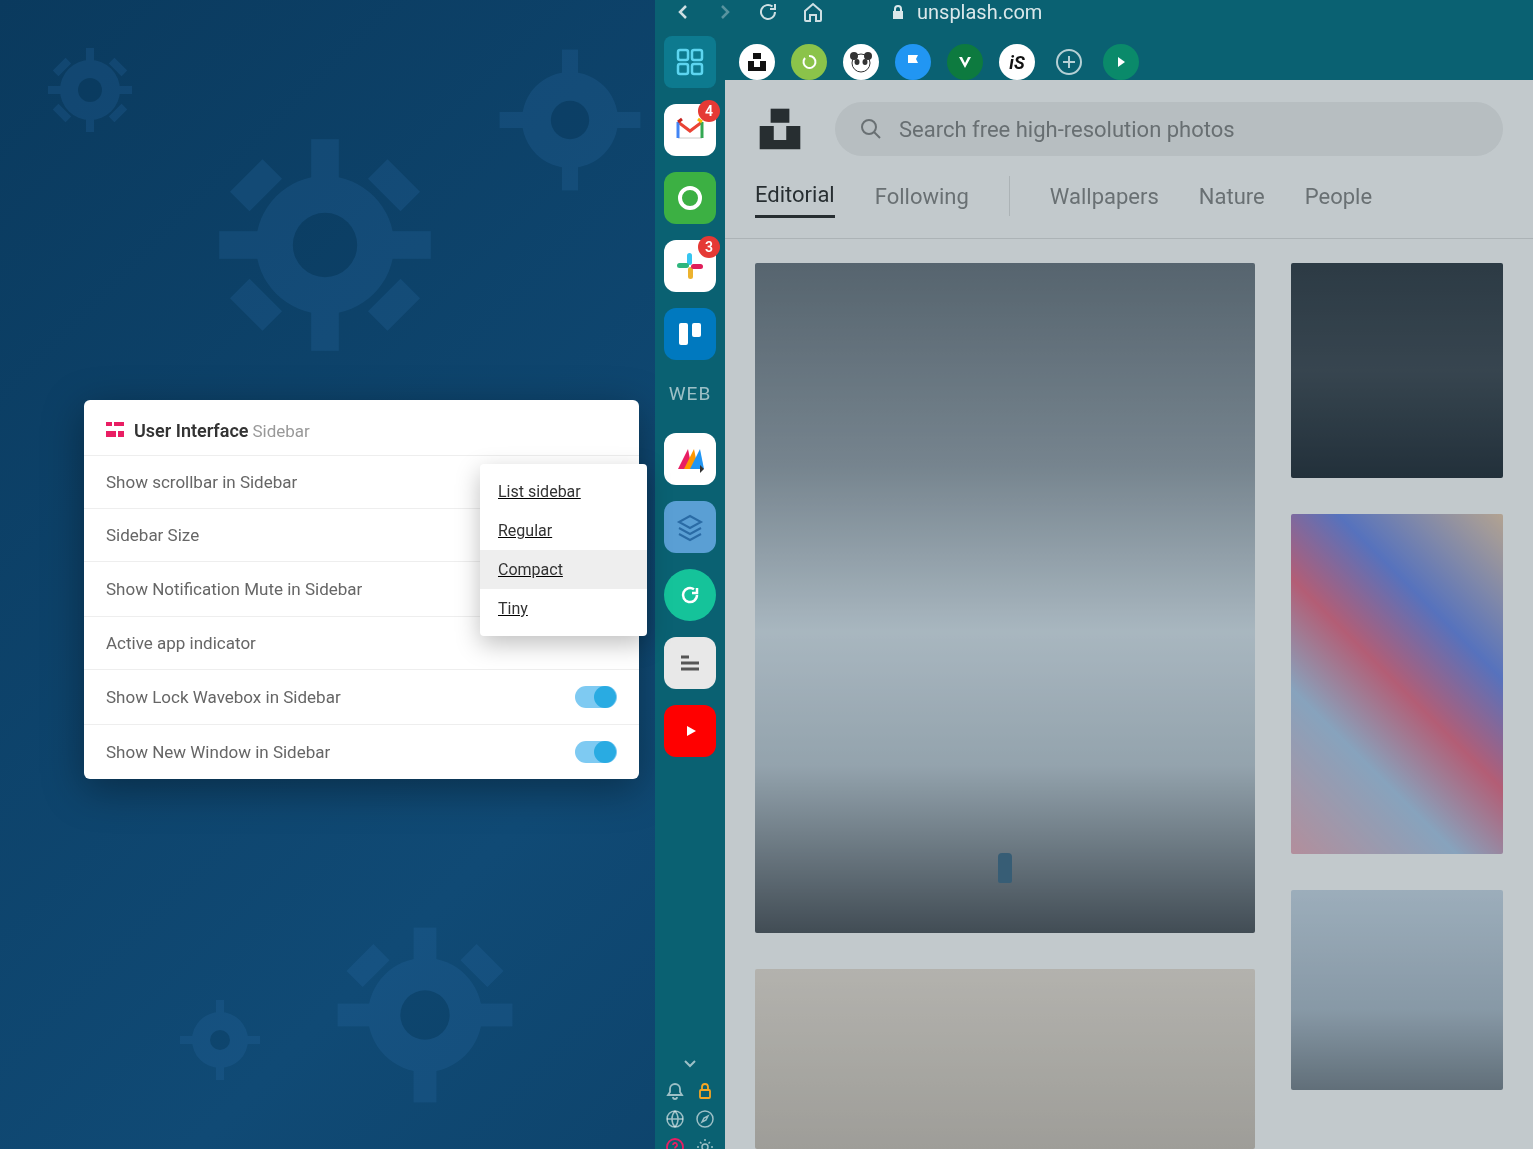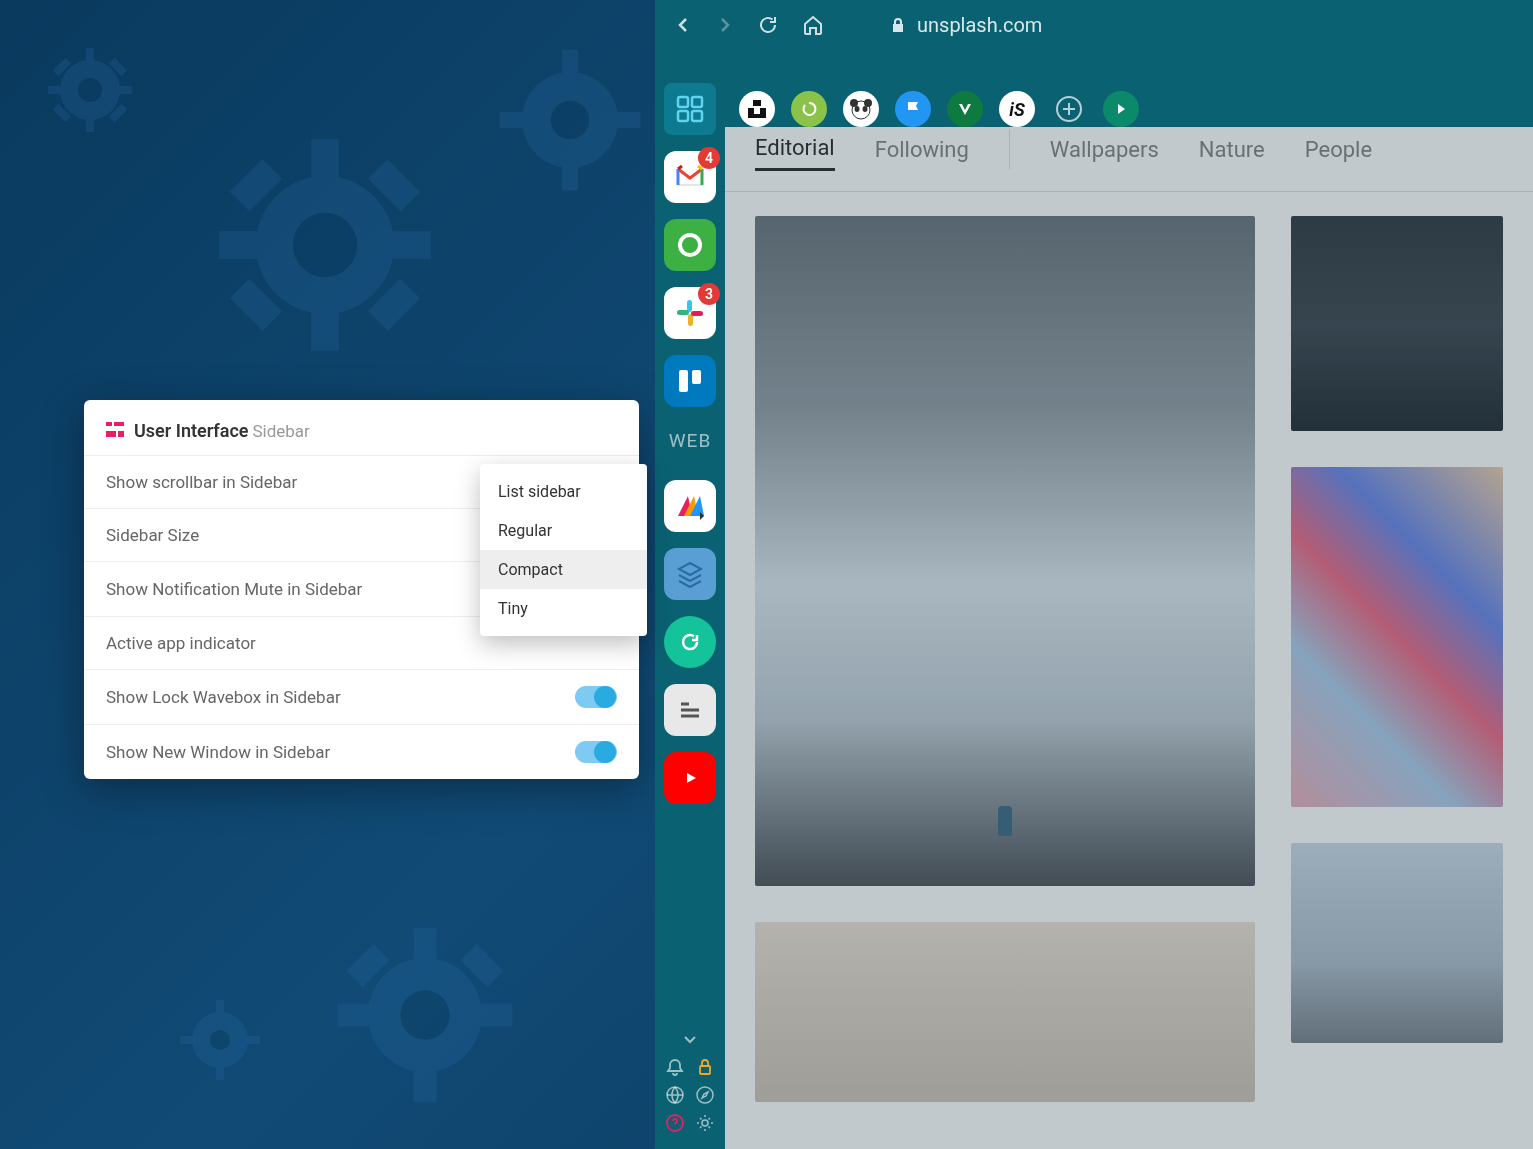--- a/index.html
+++ b/index.html
@@ -33,28 +33,28 @@
   padding: 16px 22px; border-top: 1px solid #eee;
 }
 .setting-label { font-size: 17px; color: #666; }
 
 .toggle { position: relative; width: 42px; height: 22px; background: #7ecaf2; border-radius: 22px; cursor: pointer; }
 .toggle::after { content:''; position:absolute; right:1px; top:0; width:22px; height:22px; background:#29abe2; border-radius:50%; }
 
 .dropdown-menu {
   position: absolute; top: 64px; right: -8px; width: 167px;
   background: #fff; border-radius: 4px; box-shadow: 0 8px 24px rgba(0,0,0,.25);
-  padding: 8px 0; z-index: 10;
+  padding: 8px 0; z-index: 10; text-decoration: underline;
 }
 .dropdown-item { padding: 10px 18px; font-size: 16px; color: #333; cursor: pointer; }
 .dropdown-item.selected { background: #eee; }
 
 .browser {
   position: absolute; left: 655px; top: 0; right: 0; bottom: 0;
-  background: #0a6172; display: flex; flex-direction: column; gap: 21px;
+  background: #0a6172; display: flex; flex-direction: column;
 }
 .browser-toolbar {
   height: 50px; display: flex; align-items: center; gap: 22px; padding: 0 18px;
   background: #0a6172;
 }
 .tb-icon { color: rgba(255,255,255,.8); cursor: pointer; display:flex; align-items:center; }
 .tb-icon svg { display:block; }
 .url-bar { display:flex; align-items:center; gap:10px; color:rgba(255,255,255,.85); font-size:20px; }
 
 .browser-body { flex:1; display:flex; }
@@ -422,20 +422,35 @@
         </div>
         <div class="ext-icon" style="background:#0a8a6a">
           <svg width="18" height="18" viewBox="0 0 18 18" fill="#fff">
               <path d="M6 4l7 5-7 5z"></path>
             </svg>
         </div>
       </div>
 
       <div class="content">
         <div class="content-inner">
+          <div class="site-header">
+            <div class="logo">
+              <svg width="50" height="50" viewBox="0 0 32 32" fill="#111">
+                  <rect x="10" y="3" width="12" height="9"></rect>
+                  <path d="M3 14h9v9h8v-9h9v15H3z"></path>
+                </svg>
+            </div>
+            <div class="search-bar">
+              <svg width="24" height="24" viewBox="0 0 24 24" fill="none" stroke="#777" stroke-width="2">
+                  <circle cx="10" cy="10" r="7"></circle>
+                  <path d="M15 15l6 6"></path>
+                </svg>
+              <input placeholder="Search free high-resolution photos" style="">
+            </div>
+          </div>
 
           <div class="nav-tabs">
             <div class="nav-tab active">Editorial</div>
             <div class="nav-tab">Following</div>
             <div class="nav-sep"></div>
             <div class="nav-tab">Wallpapers</div>
             <div class="nav-tab">Nature</div>
             <div class="nav-tab">People</div>
           </div>
 

